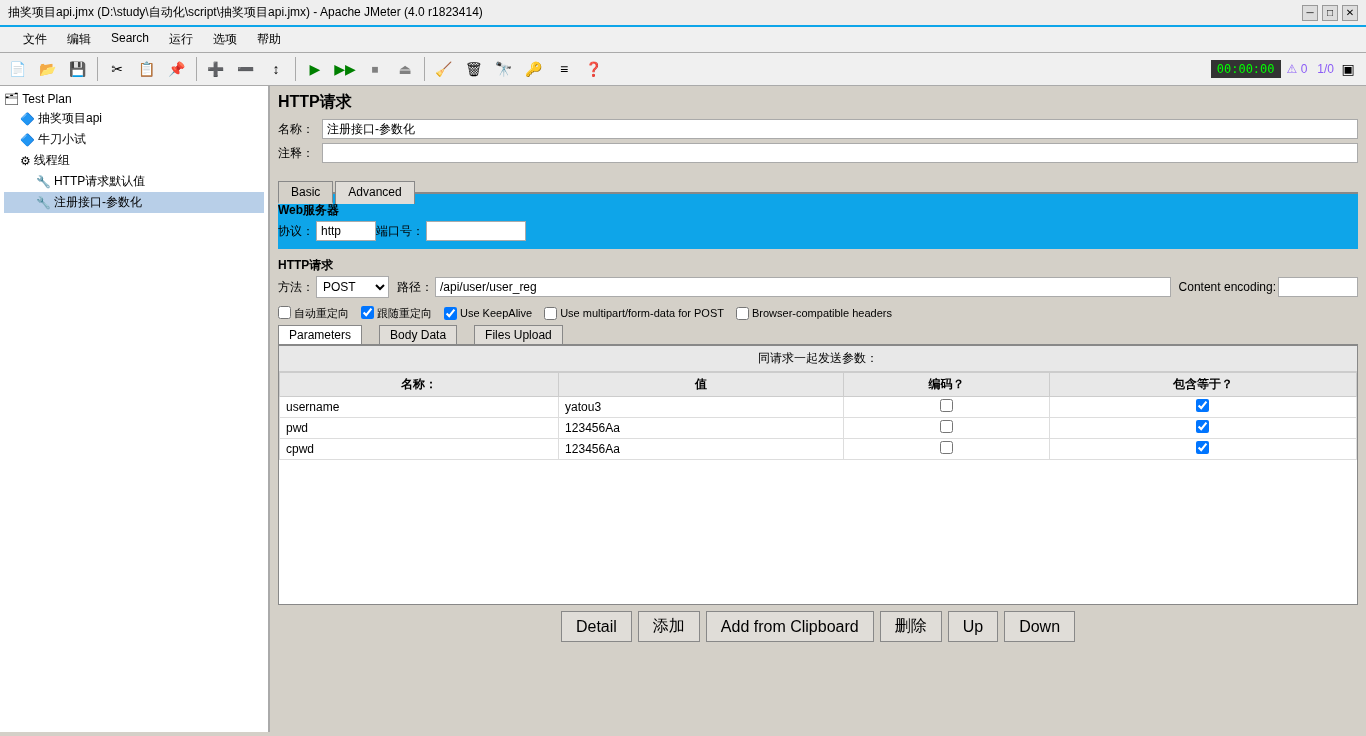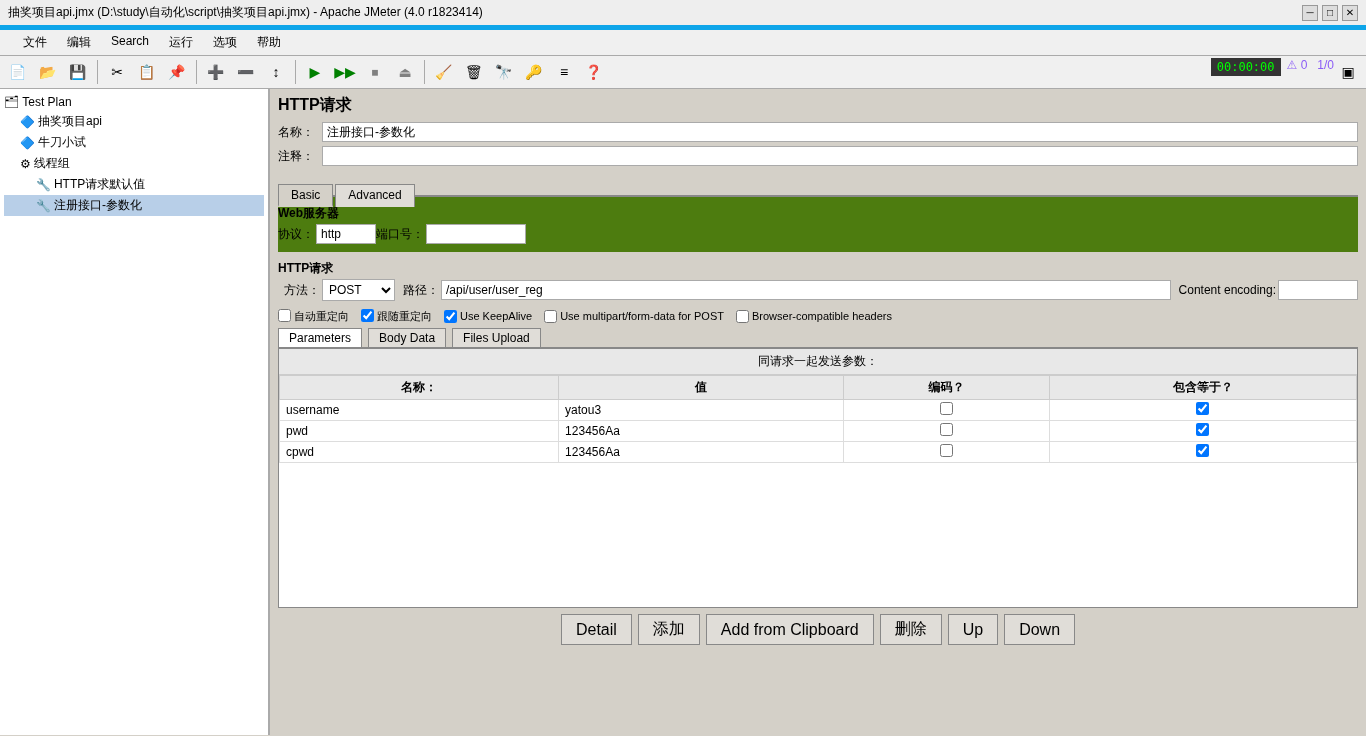--- a/index.html
+++ b/index.html
@@ -5,21 +5,21 @@
     * { box-sizing: border-box; margin: 0; padding: 0; }
     body { font-family: 'Microsoft YaHei', SimSun, sans-serif; font-size: 12px; background: #d4d0c8; overflow: hidden; }
 
     
     .title-bar {
       background: #eee;
       padding: 4px 8px;
       display: flex;
       align-items: center;
       justify-content: space-between;
-      border-bottom: 5px solid #0ea5e9;
+      border-bottom: 2px solid #0ea5e9;
       font-size: 12px;
     }
     .title-bar-controls { display: flex; gap: 4px; }
     .title-bar-btn {
       width: 16px; height: 16px; border: 1px solid #999;
       background: #ddd; display: flex; align-items: center; justify-content: center;
       cursor: pointer; font-size: 10px;
     }
 
     
@@ -110,37 +110,37 @@
 
     
     .section-title { font-size: 12px; font-weight: bold; margin: 4px 0 2px 0; }
 
     
     .web-server-row { display: flex; align-items: center; margin-bottom: 4px; }
     .labeled-input { display: flex; align-items: center; gap: 2px; }
     .labeled-input label { font-size: 12px; white-space: nowrap; }
 
     
-    .method-row { display: flex; align-items: center; gap: 8px; margin-bottom: 4px; margin-left: 6px; }
+    .method-row { display: flex; align-items: center; gap: 8px; margin-bottom: 4px; }
     .method-select {
       border: 1px solid #aaa; background: #fff; padding: 2px 2px;
       font-size: 12px;
     }
     .path-input { flex: 1; }
     .encoding-input { width: 80px; }
 
     
     .checkbox-row { display: flex; align-items: center; gap: 12px; margin-bottom: 4px; font-size: 11px; }
     .checkbox-row label { display: flex; align-items: flex-start; gap: 3px; cursor: pointer; }
 
     
     .inner-tab-bar { display: flex; border-bottom: 1px solid #888; }
     .inner-tab {
       padding: 2px 10px; border: 1px solid #888; background: #e0ddd8;
-      cursor: pointer; font-size: 12px; margin-right: 6px; border-bottom: none;
+      cursor: pointer; font-size: 12px; margin-right: 17px; border-bottom: none;
     }
     .inner-tab.active { background: #fff; }
 
     table.param-table {
       width: 100%; border-collapse: collapse; font-size: 12px;
     }
     table.param-table th {
       background: #e8e8e8; border: 1px solid #ccc; padding: 3px 6px; text-align: center;
     }
     table.param-table td {
@@ -204,21 +204,21 @@
   <button class="toolbar-btn" style="color:green">▶▶</button>
   <button class="toolbar-btn" style="color:gray">⏹</button>
   <button class="toolbar-btn" style="color:gray">⏏</button>
   <div class="toolbar-sep"></div>
   <button class="toolbar-btn">🧹</button>
   <button class="toolbar-btn">🗑</button>
   <button class="toolbar-btn">🔭</button>
   <button class="toolbar-btn">🔑</button>
   <button class="toolbar-btn">≡</button>
   <button class="toolbar-btn">❓</button>
-  <div style="margin-left:auto; display:flex; align-items:flex-start;">
+  <div style="margin-left:auto; display:flex; align-items:center;">
     <span class="toolbar-timer">00:00:00</span>
     <span class="toolbar-warning">⚠ 0 &nbsp; 1/0</span>
     <button class="toolbar-btn">▣</button>
   </div>
 </div>
 
 <div class="main-layout">
 
   <div class="left-panel">
 
@@ -261,21 +261,21 @@
       <div class="form-row">
         <label class="form-label">注释：</label>
         <input class="form-input form-input-full" type="text" value="" style="">
       </div>
 
       <div class="tab-bar">
         <div class="tab active">Basic</div>
         <div class="tab">Advanced</div>
       </div>
 
-      <div style="background:#4d7c0f; padding: 4px 0;">
+      <div style="background:#0ea5e9; padding: 4px 0;">
         <div class="section-title">Web服务器</div>
         <div class="web-server-row">
           <div class="labeled-input">
             <label>协议：</label>
             <input class="form-input" type="text" style="width: 60px;" value="http">
           </div>
           <div class="labeled-input">
             <label>端口号：</label>
             <input class="form-input port-input" type="text" value="" style="">
           </div>

